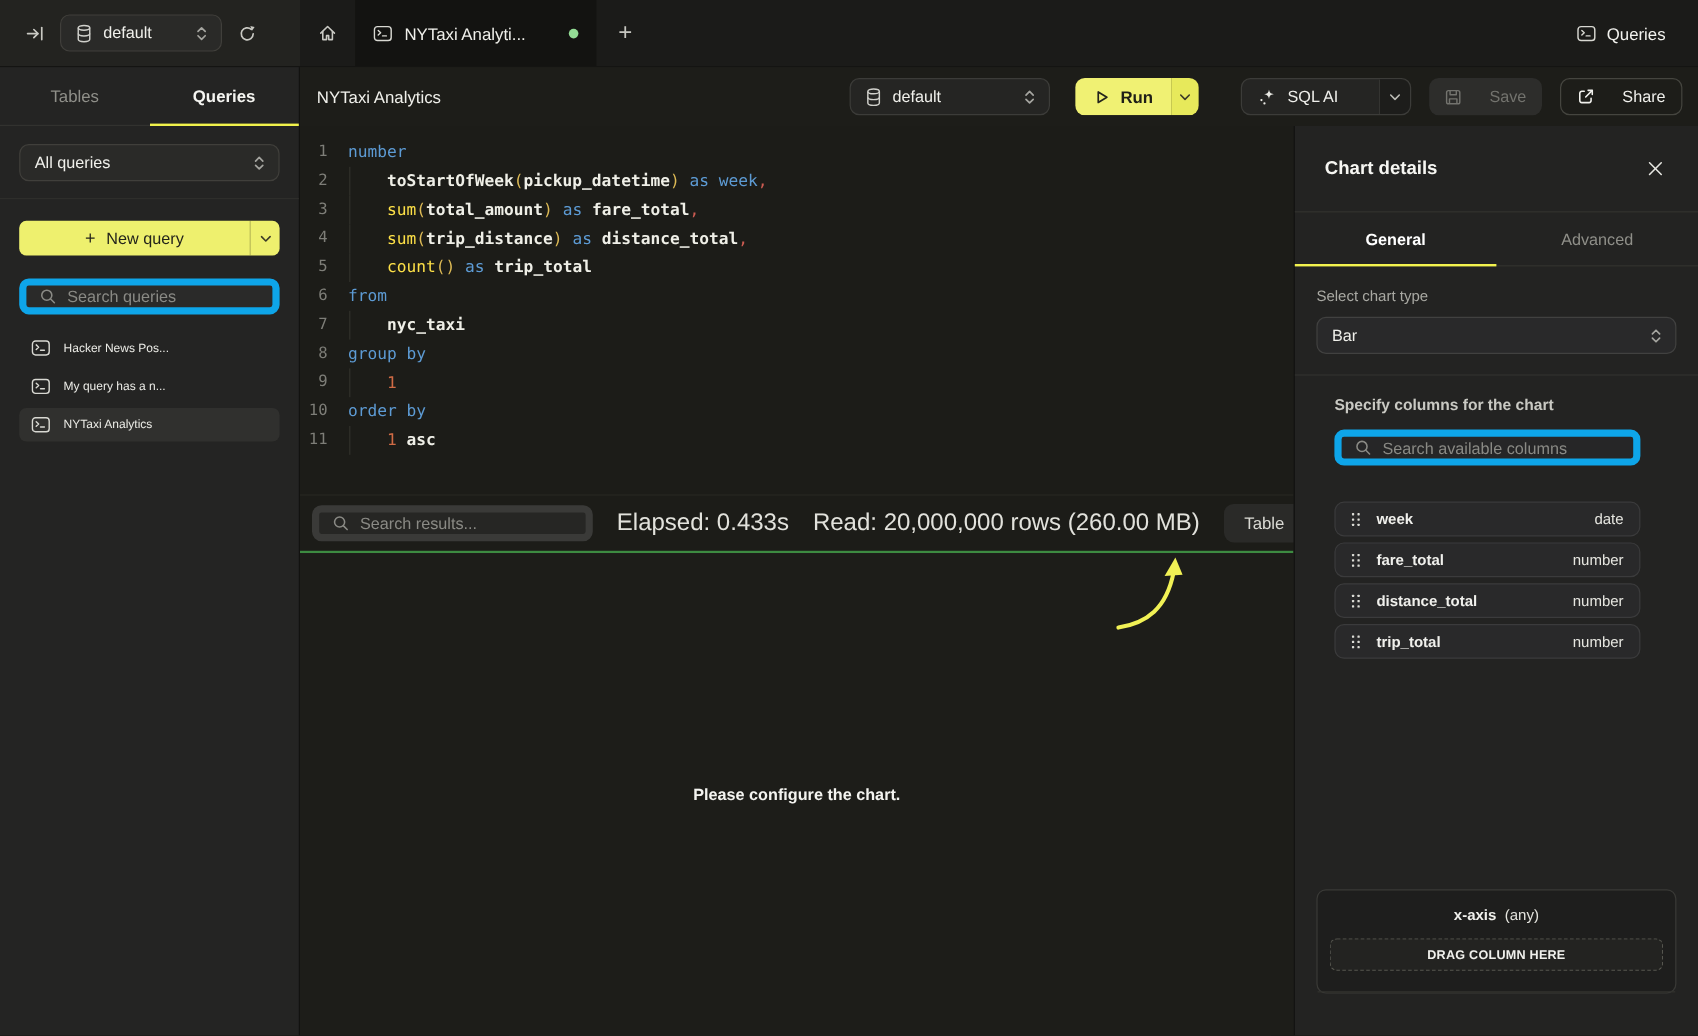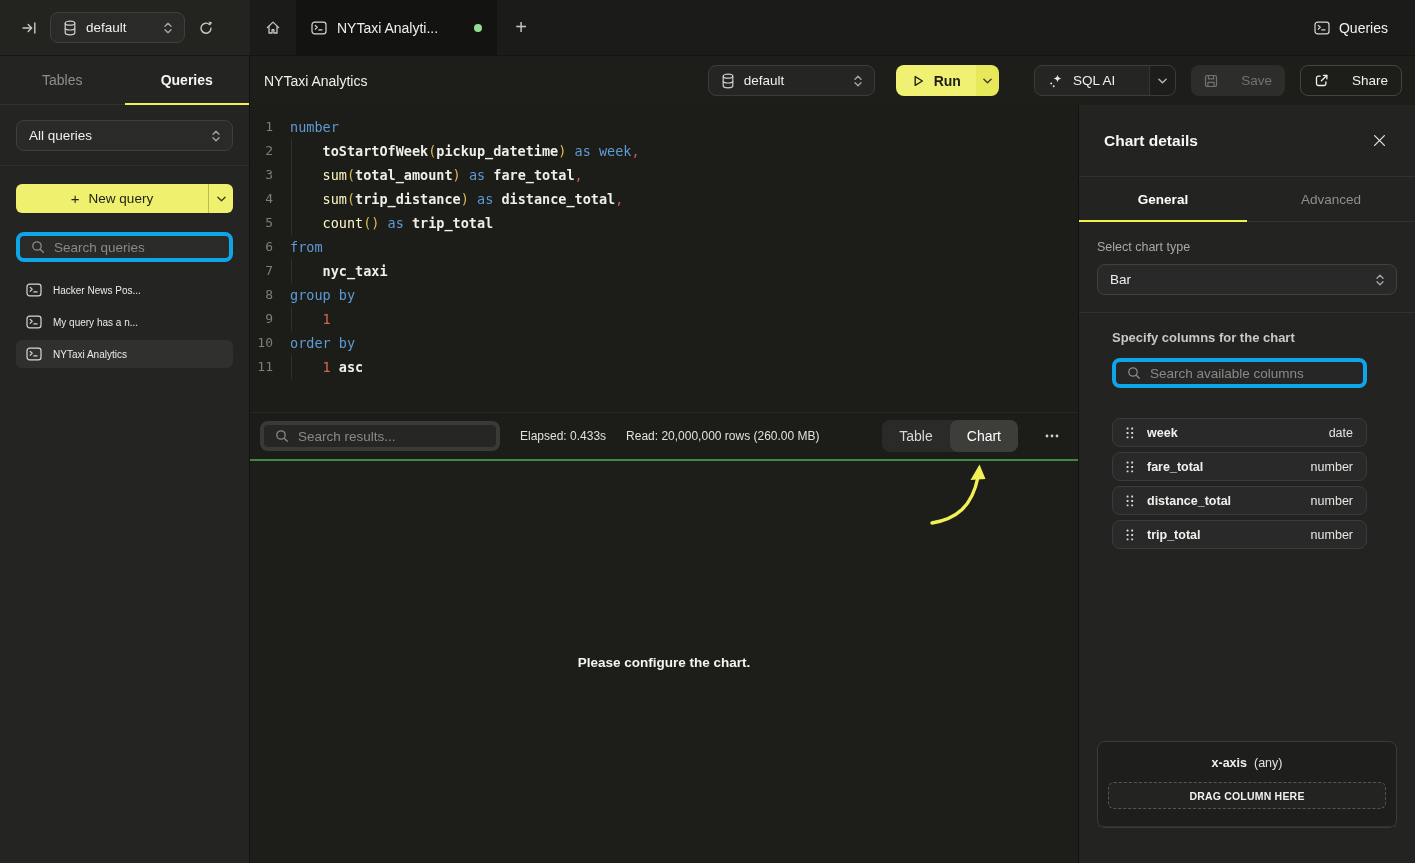--- a/index.html
+++ b/index.html
@@ -38,21 +38,21 @@
   .side-tab.active { color:#f5f5f1; font-weight:600; }
   .side-tab.active::after { content:""; position:absolute; left:0; right:0; bottom:-1px; height:2px; background:#f1f24b; }
   .sidebar-filter { padding:15px 16px 14px; border-bottom:1px solid #2e2e2b; }
   .sidebar-actions { padding:18px 16px 4px; }
   .btn-newquery { display:flex; height:29px; border-radius:6px; overflow:hidden; background:#eef06e; cursor:pointer; }
   .nq-main { flex:1; display:flex; align-items:center; justify-content:center; gap:9px; color:#23231b; font-size:13.5px; font-weight:500; }
   .nq-plus { font-size:15px; font-weight:400; }
   .nq-caret { width:25px; display:flex; align-items:center; justify-content:center; border-left:1px solid rgba(0,0,0,.22); }
   .sidebar-search { padding:15px 16px 2px; }
   .input-wrap { display:flex; align-items:center; gap:9px; height:30px; padding:0 11px;
-                background:#2a2a29; border:4px solid #0ea5e9; border-radius:8px;justify-content:space-between; }
+                background:#2a2a29; border:6px solid #0ea5e9; border-radius:8px;justify-content:space-between; }
   .input-wrap input { flex:1; background:transparent; border:none; outline:none; color:#e8e8e3;
                       font-size:13.5px; font-family:"Liberation Sans", sans-serif; min-width:0; }
   .input-wrap input::placeholder { color:#8a8a85; }
   .query-list { padding:12px 16px; display:flex; flex-direction:column; gap:4px; }
   .query-item { height:28px; flex:none; display:flex; align-items:center; gap:11px; padding:0 10px;
                 border-radius:6px; color:#ebebe6; font-size:10px; cursor:pointer; white-space:nowrap; }
   .query-item.selected { background:#30302e; }
 
   
   .main { flex:1; display:flex; flex-direction:column; min-width:0; }
@@ -73,30 +73,30 @@
   .editor-split { flex:1; display:flex; min-height:0; }
   .editor-col { width:828px; flex:none; display:flex; flex-direction:column; background:#1c1c18; }
 
   
   .code-area { height:307px; flex:none; padding-top:10px; font-family:"DejaVu Sans Mono", monospace; font-size:13.5px; overflow:hidden; cursor:text; }
   .code-line { display:flex; height:24px; line-height:24px; }
   .gutter-no { width:36px; flex:none; text-align:right; padding-right:13px; color:#7e7e78; font-size:13px; }
   .code-text { white-space:pre; position:relative; padding-left:4px; color:#d0d0c8; }
   .code-line.indented .code-text::before { content:""; position:absolute; left:5px; top:0; bottom:0; border-left:1px solid #31312b; }
   .tk-kw  { color:#5d9bd4; }
-  .tk-fn  { color:#fef9c3;margin-top:13px; }
+  .tk-fn  { color:#fde047;margin-top:13px; }
   .tk-par { color:#ddba55; }
   .tk-id  { color:#efefe7; font-weight:bold; }
   .tk-com { color:#cd5c52; }
   .tk-num { color:#d06b45; }
 
   
   .results-bar { height:47px; flex:none; display:flex; align-items:center; gap:20px; padding:0 12px 0 10px; border-top:1px solid #262622; }
   .results-search { width:240px; background:#262624; border-color:#3a3a38; }
-  .meta { font-size:12px; color:#e2e2dc; white-space:nowrap; }
+  .meta { font-size:20px; color:#e2e2dc; white-space:nowrap; }
   .segmented { margin-left:auto; display:flex; background:#2a2a28; border-radius:8px; height:32px; padding:0; }
   .seg { padding:12px 17px; display:flex; align-items:center; font-size:14px; color:#d9d9d3; border-radius:8px; cursor:pointer; }
   .seg.active { background:#3d3d3a; color:#ffffff; font-weight:500; }
   .ellipsis-btn { width:28px; display:flex; align-items:center; justify-content:center; cursor:pointer; }
   .green-divider { height:2px; flex:none; background:#3d8b41; }
 
   
   .chart-area { flex:1; position:relative; background:#1d1d19; }
   .chart-empty { position:absolute; left:0; right:0; top:194px; text-align:center; font-size:13.5px; font-weight:bold; color:#f4f4f0; }
   .arrow-annot { position:absolute; left:676px; top:2px; }

